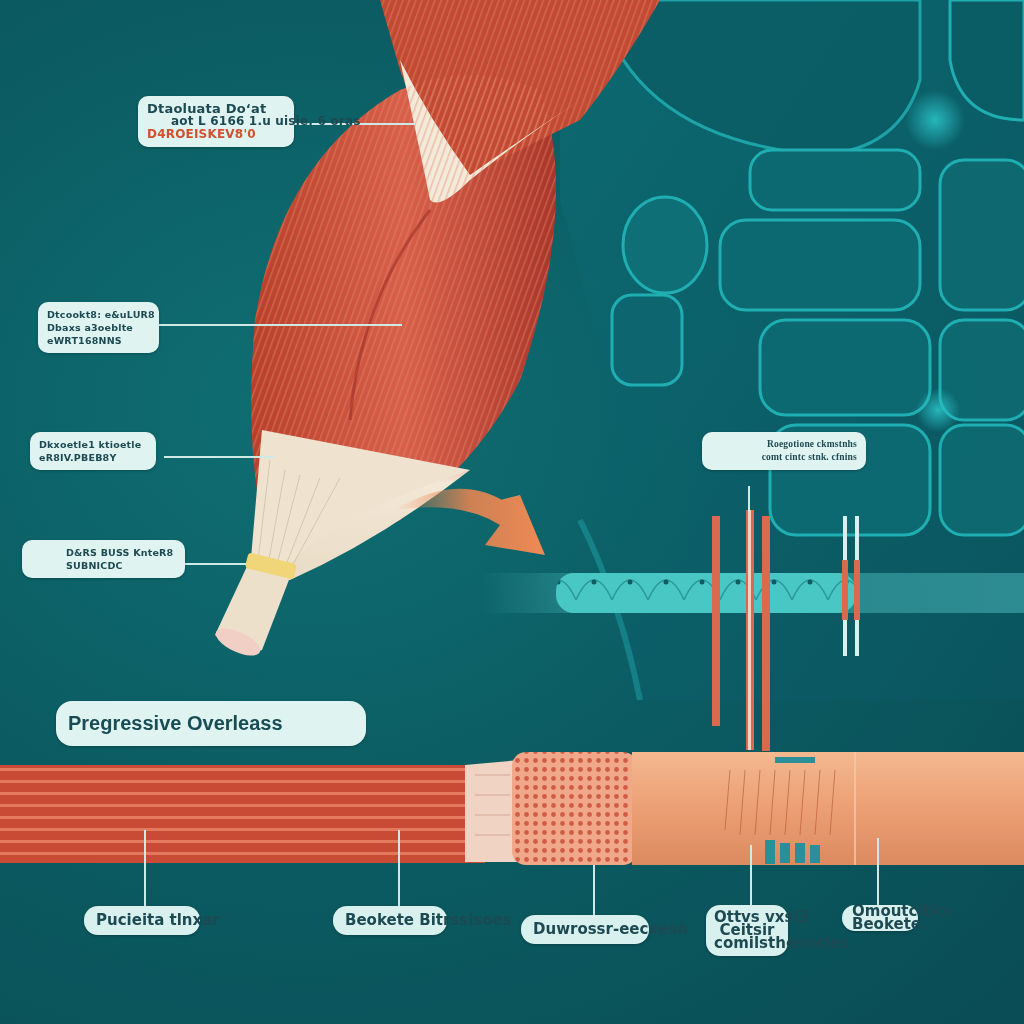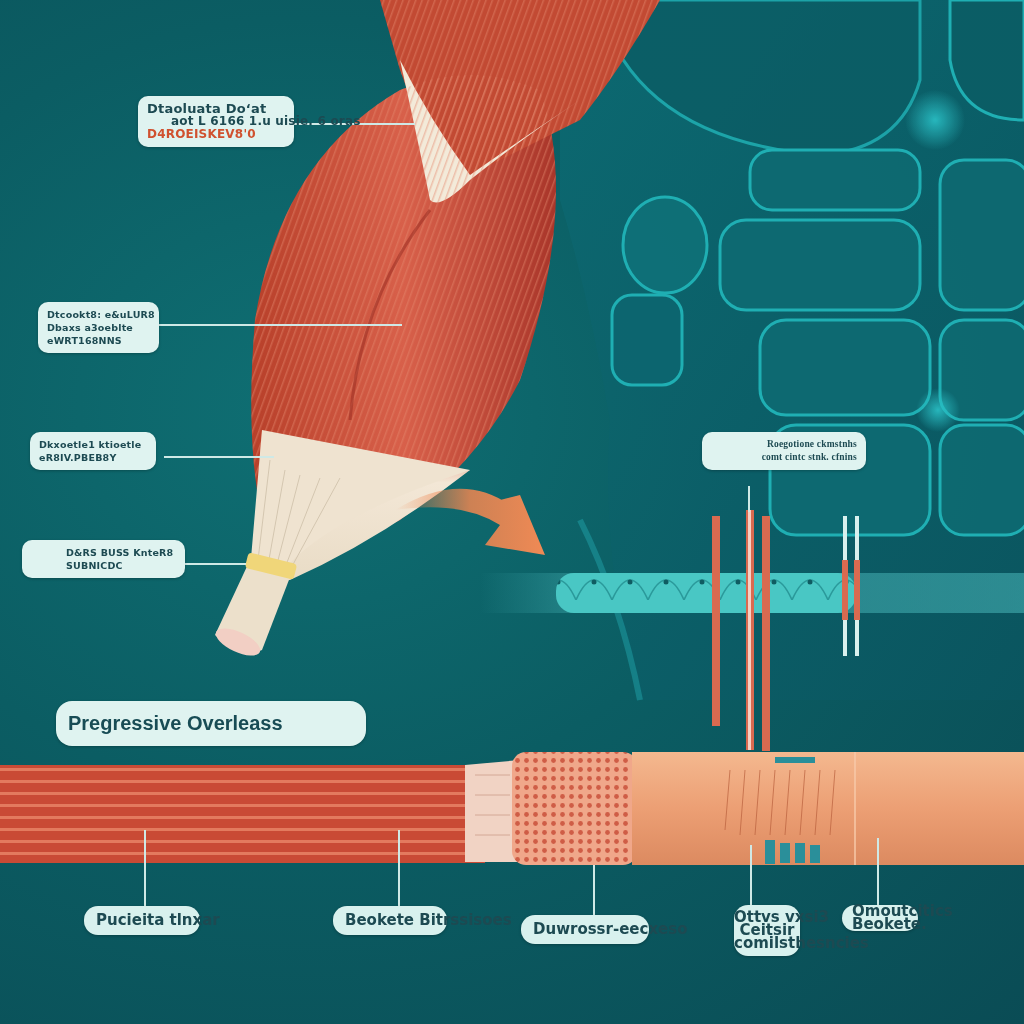--- a/index.html
+++ b/index.html
@@ -216,21 +216,21 @@
 
 <div class="pill-bottom" style="left:84px; top:906px; width:92px;">
   <span class="line">Pucieita tlnxar</span>
 </div>
 <div class="pill-bottom" style="left:333px; top:906px; width:90px;">
   <span class="line">Beokete Bitrssisoes</span>
 </div>
 <div class="pill-bottom" style="left:521px; top:915px; width:104px;">
   <span class="line">Duwrossr-eecxeso</span>
 </div>
-<div class="pill-bottom" style="left:706px; top:905px; width:66px; padding:6px 0;margin-left:28px;">
+<div class="pill-bottom" style="left:706px; top:905px; width:66px; padding:6px 8px;">
   <span class="line" style="display:block">Ottvs vxsi3</span>
   <span class="line" style="display:block">Ceitsir</span>
   <span class="line" style="display:block">comilsthesncies</span>
 </div>
 <div class="pill-bottom" style="left:842px; top:905px; width:56px; padding:0 10px;">
   <span class="line" style="display:block">Omoutcitics</span>
   <span class="line" style="display:block">Beokete.</span>
 </div>
 
 </body></html>

